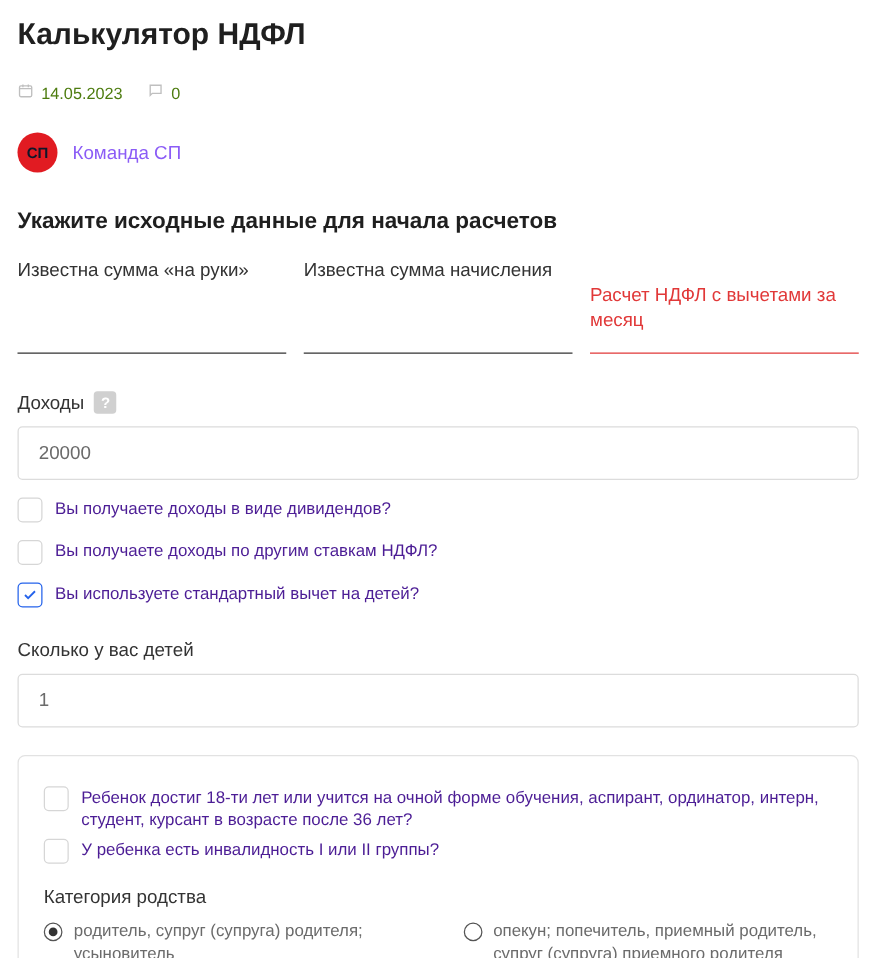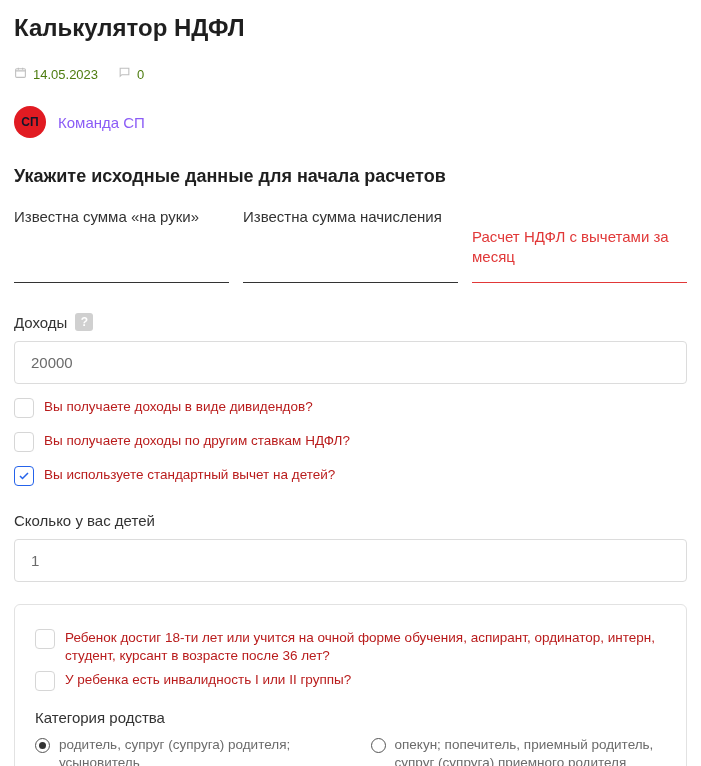--- a/index.html
+++ b/index.html
@@ -100,21 +100,21 @@
       color: #6b6b6b;
       font-family: inherit;
       outline: none;
     }
     .checkbox-row {
       display: flex;
       align-items: flex-start;
       gap: 10px;
       margin-top: 14px;
       font-size: 13.5px;
-      color: #b91c1c;
+      color: #4c1d95;
       line-height: 1.35;
     }
     .checkbox {
       width: 20px; height: 20px;
       min-width: 20px;
       border: 1.5px solid #d6d6d6;
       border-radius: 4px;
       display: inline-flex;
       align-items: center;
       justify-content: center;

